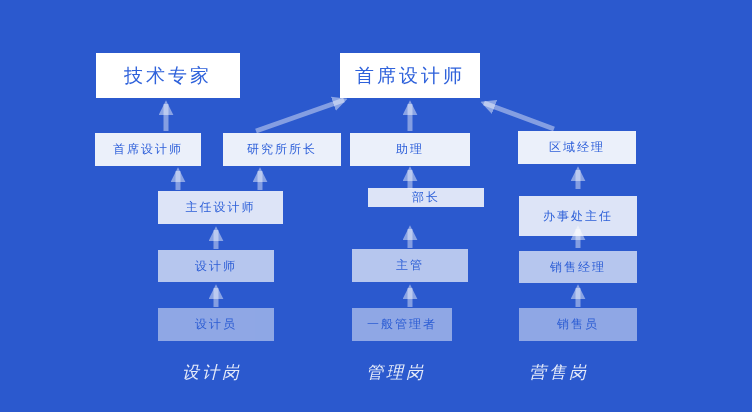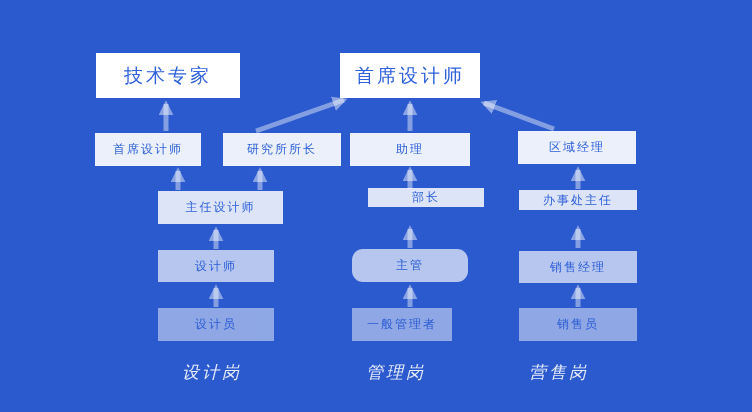--- a/index.html
+++ b/index.html
@@ -70,24 +70,24 @@
   <div class="node row1" style="left:96px;top:53px;width:144px;height:45px;">技术专家</div>
   <div class="node row1" style="left:340px;top:53px;width:140px;height:45px;">首席设计师</div>
 
   <div class="node row2" style="left:95px;top:133px;width:106px;height:33px;">首席设计师</div>
   <div class="node row2" style="left:223px;top:133px;width:118px;height:33px;">研究所所长</div>
   <div class="node row2" style="left:350px;top:133px;width:120px;height:33px;">助理</div>
   <div class="node row2" style="left:518px;top:131px;width:118px;height:33px;">区域经理</div>
 
   <div class="node row3" style="left:158px;top:191px;width:125px;height:33px;">主任设计师</div>
   <div class="node row3" style="left:352px;top:188px;width:116px;height:19px;margin-left:16px;">部长</div>
-  <div class="node row3" style="left:519px;top:190px;width:118px;height:20px;">办事处主任</div>
+  <div class="node row3" style="left:519px;top:196px;width:118px;height:40px;">办事处主任</div>
 
   <div class="node row4" style="left:158px;top:250px;width:116px;height:32px;">设计师</div>
-  <div class="node row4" style="left:352px;top:249px;width:116px;height:33px;border-radius:11px;">主管</div>
+  <div class="node row4" style="left:352px;top:249px;width:116px;height:33px;">主管</div>
   <div class="node row4" style="left:519px;top:251px;width:118px;height:32px;">销售经理</div>
 
   <div class="node row5" style="left:158px;top:308px;width:116px;height:33px;">设计员</div>
   <div class="node row5" style="left:352px;top:308px;width:100px;height:33px;">一般管理者</div>
   <div class="node row5" style="left:519px;top:308px;width:118px;height:33px;">销售员</div>
 
   <div class="footer" style="left:212px;top:361px;">设计岗</div>
   <div class="footer" style="left:396px;top:361px;">管理岗</div>
   <div class="footer" style="left:559px;top:361px;">营售岗</div>
 

